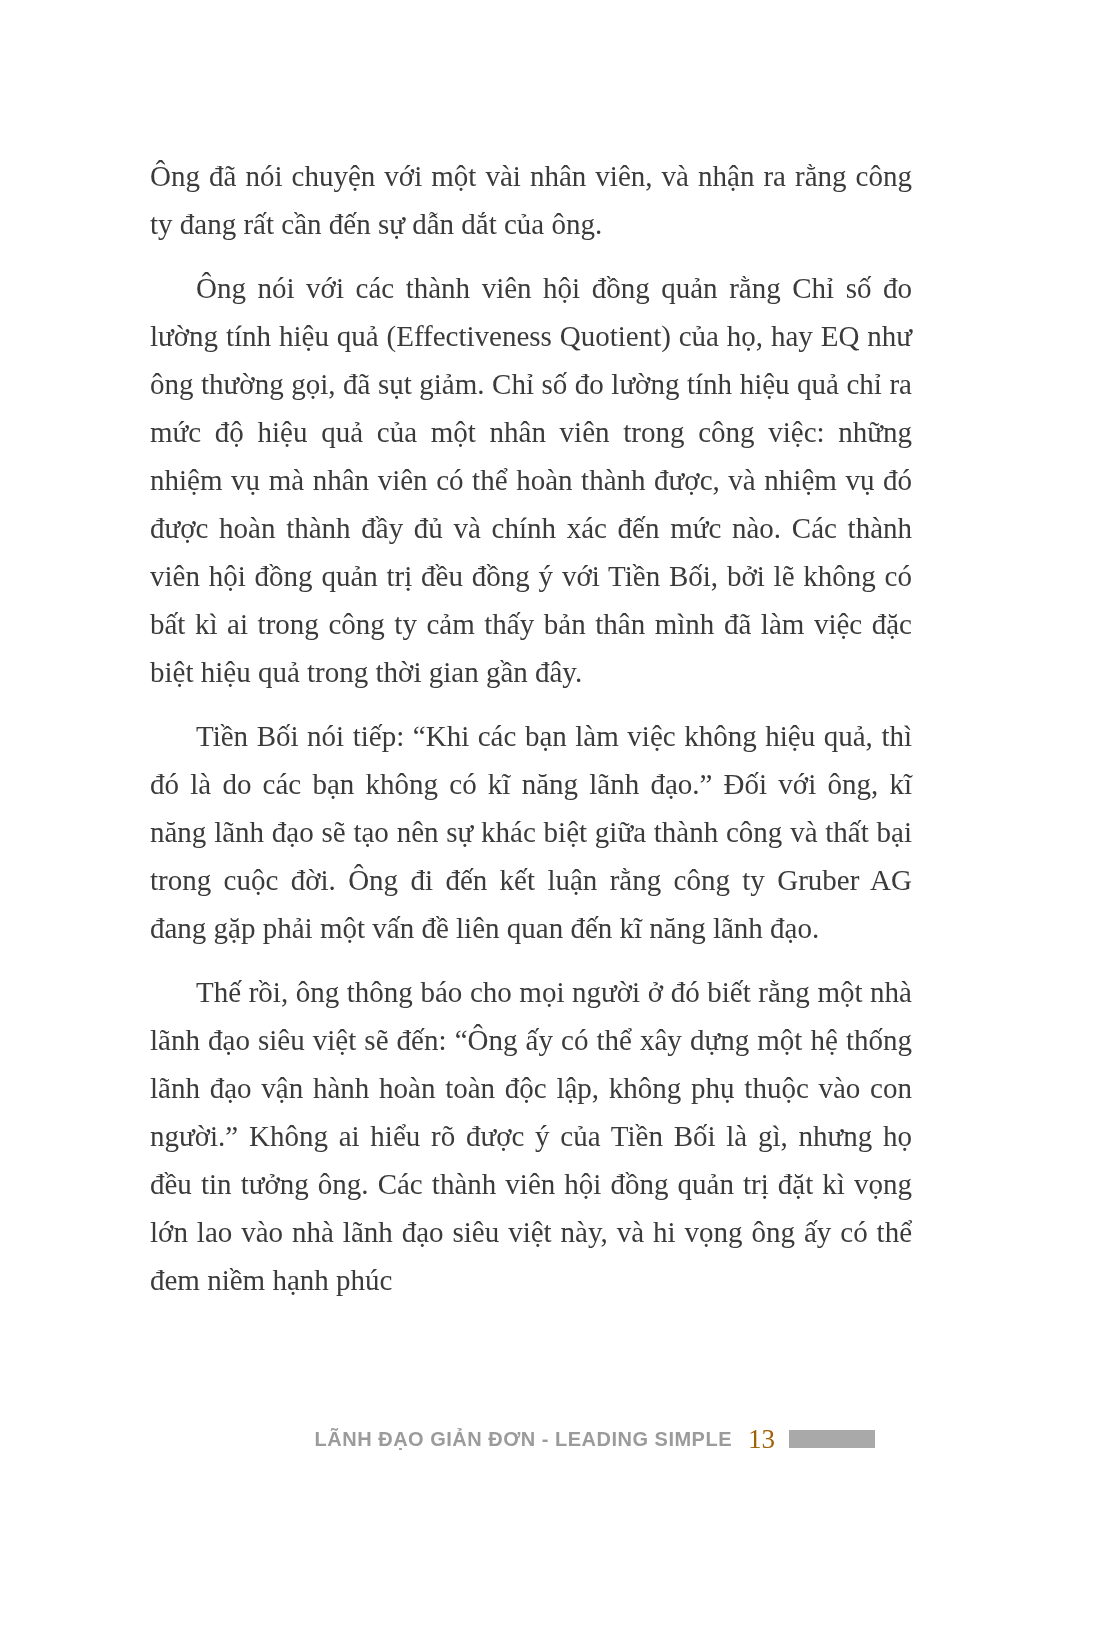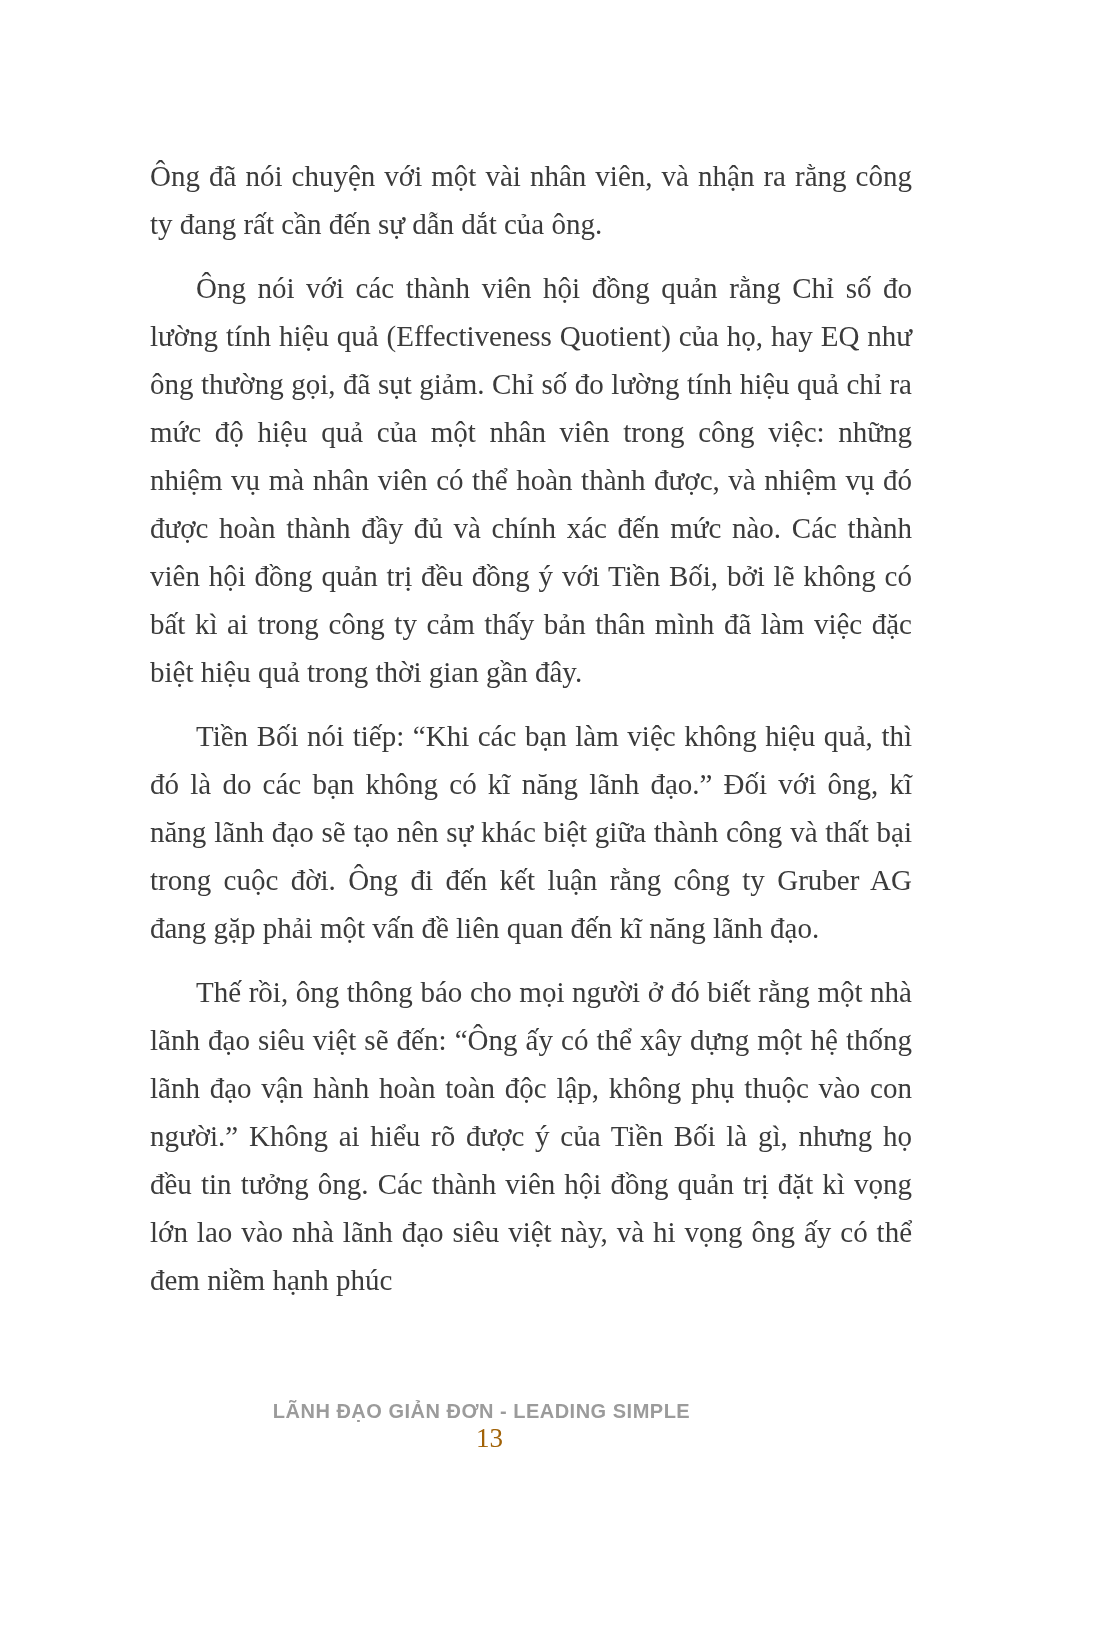--- a/index.html
+++ b/index.html
@@ -44,21 +44,20 @@
 
   .footer {
     position: absolute;
     top: 1424px;
     left: 0;
     width: 963px;
     height: 30px;
     display: flex;
     align-items: center;
     justify-content: flex-end;
-    flex-direction: column;
   }
 
   .footer-title {
     font-family: "Liberation Sans", sans-serif;
     font-weight: bold;
     font-size: 20px;
     letter-spacing: 0.5px;
     color: #9b9b9b;
     white-space: nowrap;
   }

